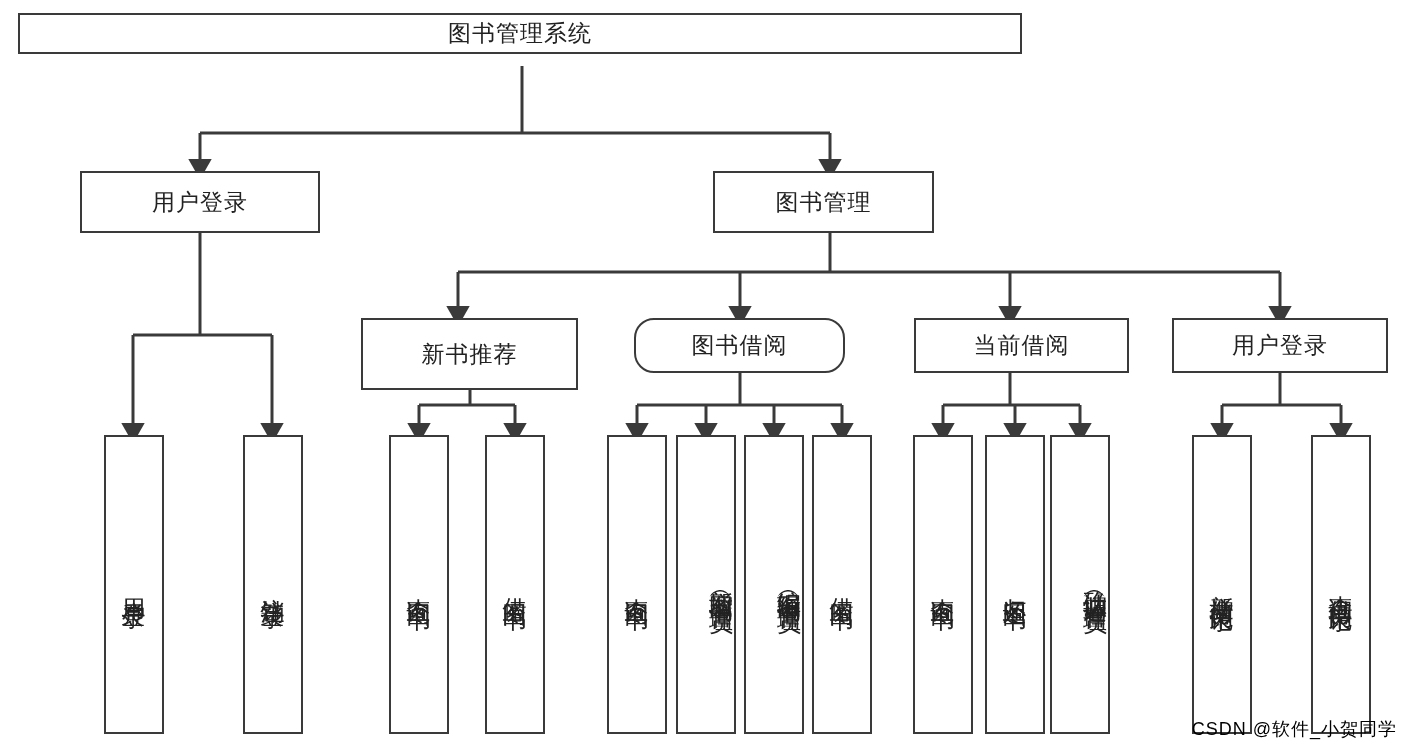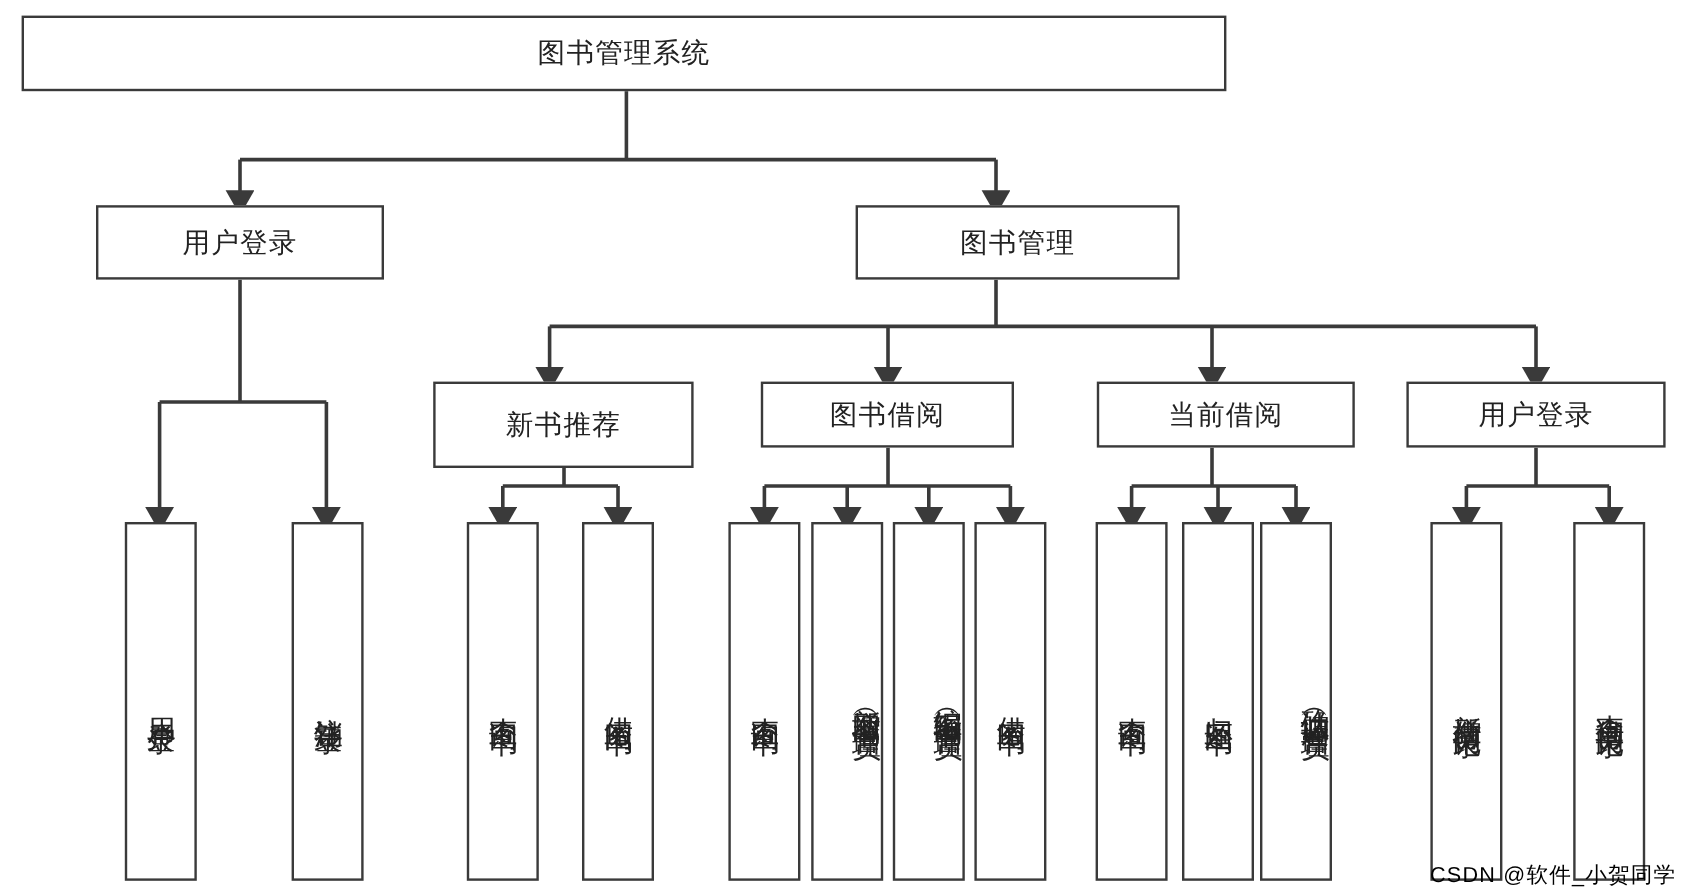--- a/index.html
+++ b/index.html
@@ -118,29 +118,29 @@
       <path d="M1015,405 L1015,427" marker-end="url(#arw)"></path>
       <path d="M1080,405 L1080,427" marker-end="url(#arw)"></path>
 
       <path d="M1280,373 L1280,405"></path>
       <path d="M1222,405 L1341,405"></path>
       <path d="M1222,405 L1222,427" marker-end="url(#arw)"></path>
       <path d="M1341,405 L1341,427" marker-end="url(#arw)"></path>
     </g>
   </svg>
 
-  <div class="node h" id="root-node" style="left: 18px; top: 13px; width: 1004px; height: 63px;">图书管理系统</div>
+  <div class="node h" id="root-node" style="left: 18px; top: 13px; width: 1004px; height: 41px;">图书管理系统</div>
 
   <div id="level2-layer">
       <div class="node h" style="left: 80px; top: 171px; width: 240px; height: 62px;">用户登录</div>
-      <div class="node h" style="left: 713px; top: 171px; width: 270px; height: 62px;">图书管理</div>
+      <div class="node h" style="left: 713px; top: 171px; width: 221px; height: 62px;">图书管理</div>
     </div>
   <div id="level3-layer">
       <div class="node h" style="left: 361px; top: 318px; width: 217px; height: 72px;">新书推荐</div>
-      <div class="node h" style="left: 634px; top: 318px; width: 211px; height: 55px;">图书借阅</div>
+      <div class="node h" style="left: 634px; top: 318px; width: 211px; height: 55px; border-radius: 20px;">图书借阅</div>
       <div class="node h" style="left: 903px; top: 318px; width: 215px; height: 55px; margin-left: 11px;">当前借阅</div>
       <div class="node h" style="left: 1172px; top: 318px; width: 216px; height: 55px;">用户登录</div>
     </div>
   <div id="leaves-layer">
       <div class="node v mid" style="left: 104px; top: 435px; width: 60px; height: 299px;">
         <span class="vtext">用户登录</span>
       </div>
       <div class="node v mid" style="left: 243px; top: 435px; width: 60px; height: 299px;">
         <span class="vtext">注销登录</span>
       </div>

